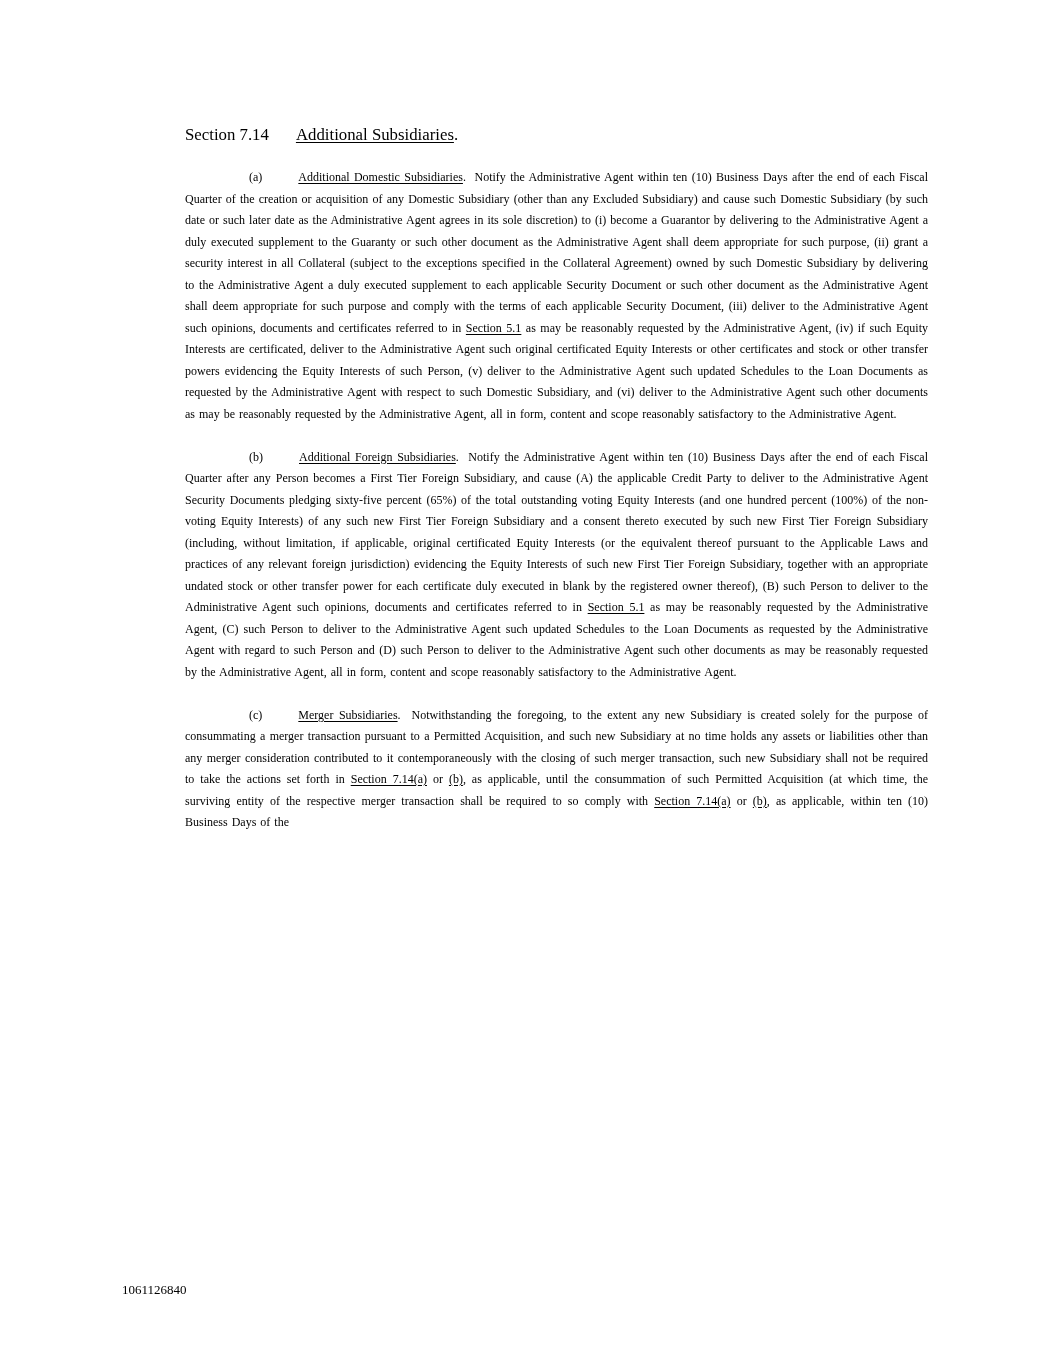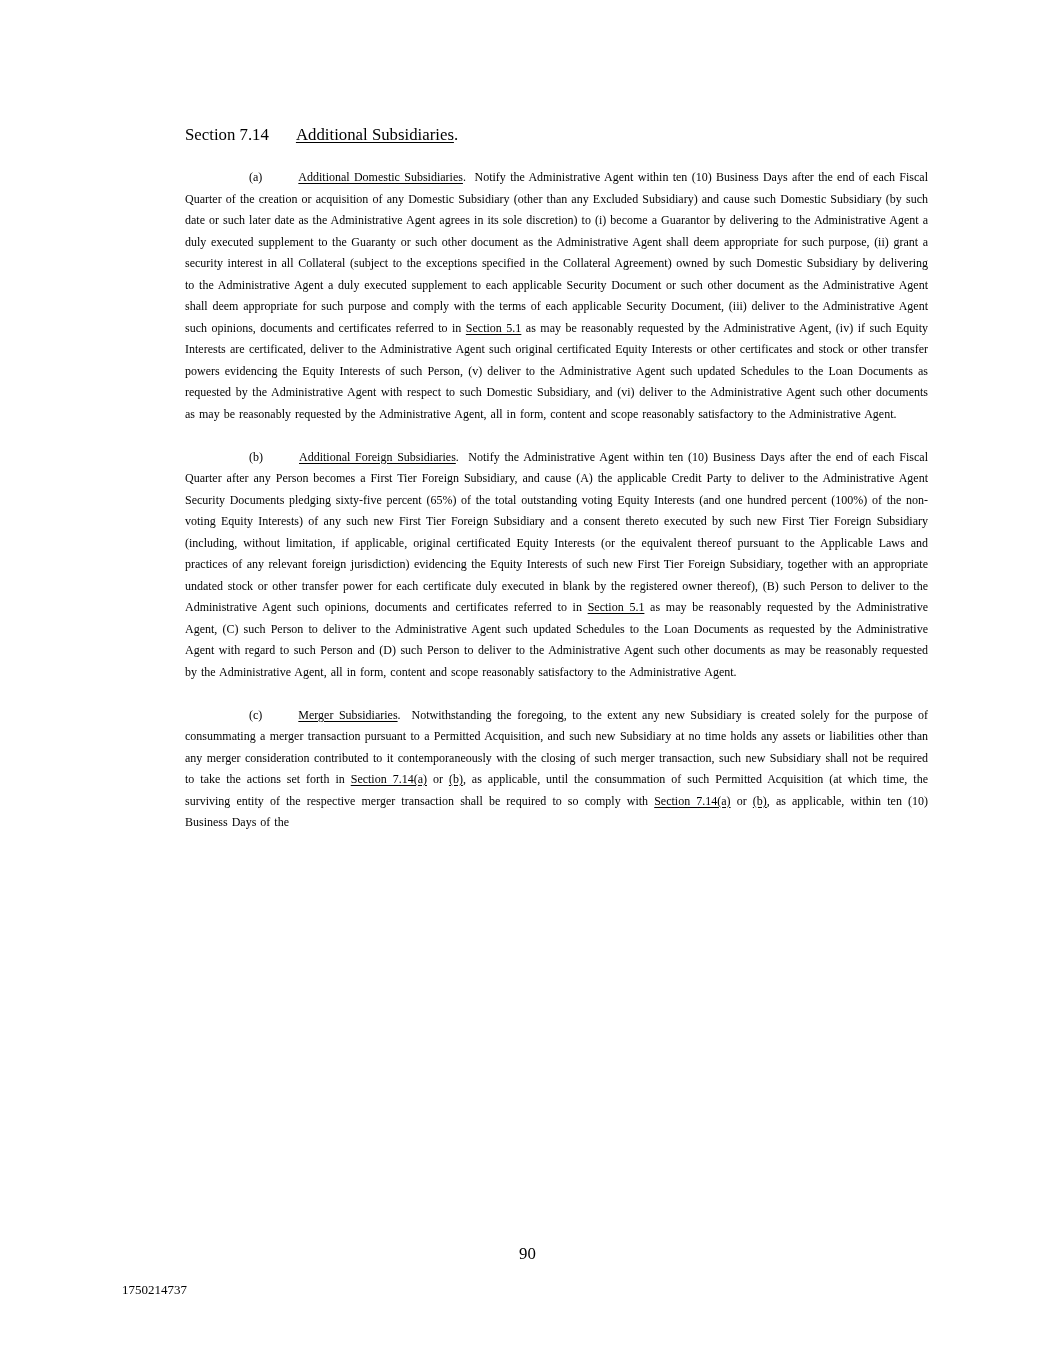--- a/index.html
+++ b/index.html
@@ -68,15 +68,14 @@
     <p class="heading-line"><span>Section 7.14</span><span class="tab tab-heading"></span><span class="u">Additional Subsidiaries</span><span>.</span></p>
 
     <p class="para"><span class="tab tab-indent"></span><span>(a)</span><span class="tab tab-label"></span><span class="u">Additional Domestic Subsidiaries</span><span>.&nbsp; Notify the Administrative Agent within ten (10) Business Days after the end of each Fiscal Quarter of the creation or acquisition of any Domestic Subsidiary (other than any Excluded Subsidiary) and cause such Domestic Subsidiary (by such date or such later date as the Administrative Agent agrees in its sole discretion) to (i)&nbsp;become a Guarantor by delivering to the Administrative Agent a duly executed supplement to the Guaranty or such other document as the Administrative Agent shall deem appropriate for such purpose, (ii)&nbsp;grant a security interest in all Collateral (subject to the exceptions specified in the Collateral Agreement) owned by such Domestic Subsidiary by delivering to the Administrative Agent a duly executed supplement to each applicable Security Document or such other document as the Administrative Agent shall deem appropriate for such purpose and comply with the terms of each applicable Security Document, (iii)&nbsp;deliver to the Administrative Agent such opinions, documents and certificates referred to in </span><span class="u">Section 5.1</span><span> as may be reasonably requested by the Administrative Agent, (iv)&nbsp;if such Equity Interests are certificated, deliver to the Administrative Agent such original certificated Equity Interests or other certificates and stock or other transfer powers evidencing the Equity Interests of such Person, (v)&nbsp;deliver to the Administrative Agent such updated Schedules to the Loan Documents as requested by the Administrative Agent with respect to such Domestic Subsidiary, and (vi)&nbsp;deliver to the Administrative Agent such other documents as may be reasonably requested by the Administrative Agent, all in form, content and scope reasonably satisfactory to the Administrative Agent.</span></p>
 
     <p class="para"><span class="tab tab-indent"></span><span>(b)</span><span class="tab tab-label"></span><span class="u">Additional Foreign Subsidiaries</span><span>.&nbsp; Notify the Administrative Agent within ten (10) Business Days after the end of each Fiscal Quarter after any Person becomes a First Tier Foreign Subsidiary, and cause (A)&nbsp;the applicable Credit Party to deliver to the Administrative Agent Security Documents pledging sixty-five percent (65%) of the total outstanding voting Equity Interests (and one hundred percent (100%) of the non-voting Equity Interests) of any such new First Tier Foreign Subsidiary and a consent thereto executed by such new First Tier Foreign Subsidiary (including, without limitation, if applicable, original certificated Equity Interests (or the equivalent thereof pursuant to the Applicable Laws and practices of any relevant foreign jurisdiction) evidencing the Equity Interests of such new First Tier Foreign Subsidiary, together with an appropriate undated stock or other transfer power for each certificate duly executed in blank by the registered owner thereof), (B)&nbsp;such Person to deliver to the Administrative Agent such opinions, documents and certificates referred to in </span><span class="u">Section 5.1</span><span> as may be reasonably requested by the Administrative Agent, (C)&nbsp;such Person to deliver to the Administrative Agent such updated Schedules to the Loan Documents as requested by the Administrative Agent with regard to such Person and (D)&nbsp;such Person to deliver to the Administrative Agent such other documents as may be reasonably requested by the Administrative Agent, all in form, content and scope reasonably satisfactory to the Administrative Agent.</span></p>
 
     <p class="para"><span class="tab tab-indent"></span><span>(c)</span><span class="tab tab-label"></span><span class="u">Merger Subsidiaries</span><span>.&nbsp; Notwithstanding the foregoing, to the extent any new Subsidiary is created solely for the purpose of consummating a merger transaction pursuant to a Permitted Acquisition, and such new Subsidiary at no time holds any assets or liabilities other than any merger consideration contributed to it contemporaneously with the closing of such merger transaction, such new Subsidiary shall not be required to take the actions set forth in </span><span class="u">Section 7.14(a)</span><span> or </span><span class="u">(b)</span><span>, as applicable, until the consummation of such Permitted Acquisition (at which time, the surviving entity of the respective merger transaction shall be required to so comply with </span><span class="u">Section 7.14(a)</span><span> or </span><span class="u">(b)</span><span>, as applicable, within ten (10) Business Days of the</span></p>
 
   </div>
 
-  <div class="page-number">90</div>
-  <div class="doc-id">1750214737</div>
+  <div class="doc-id">1061126840</div>
 </div>
 
 </body></html>

